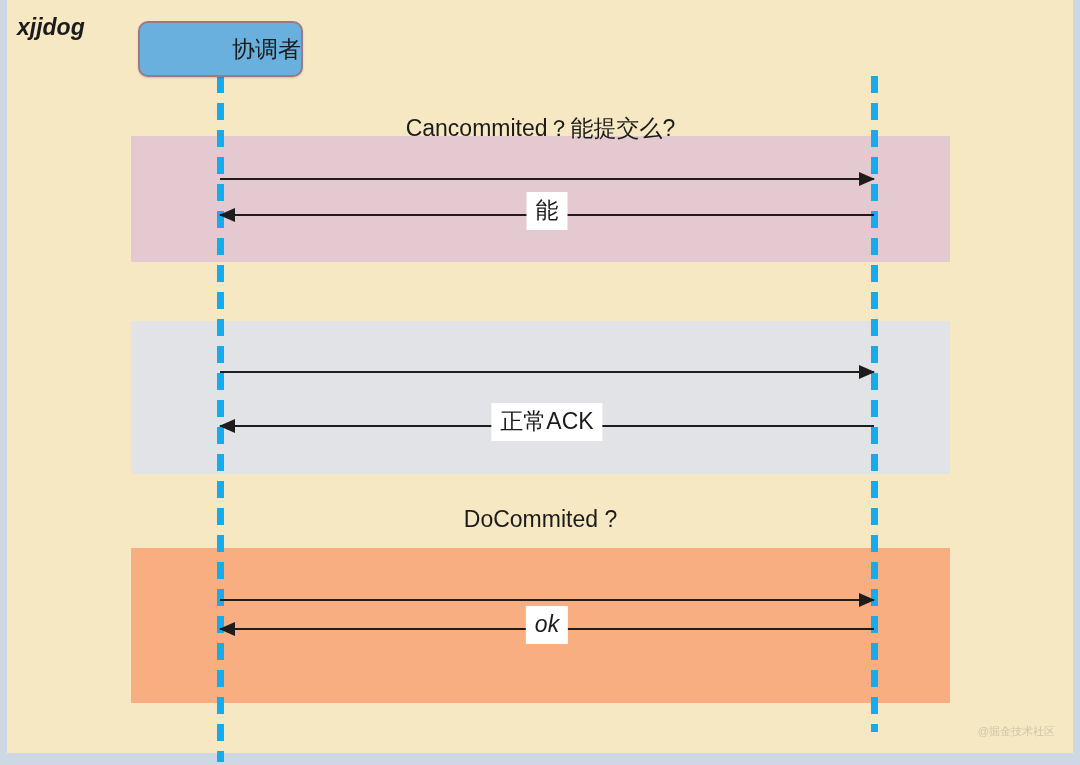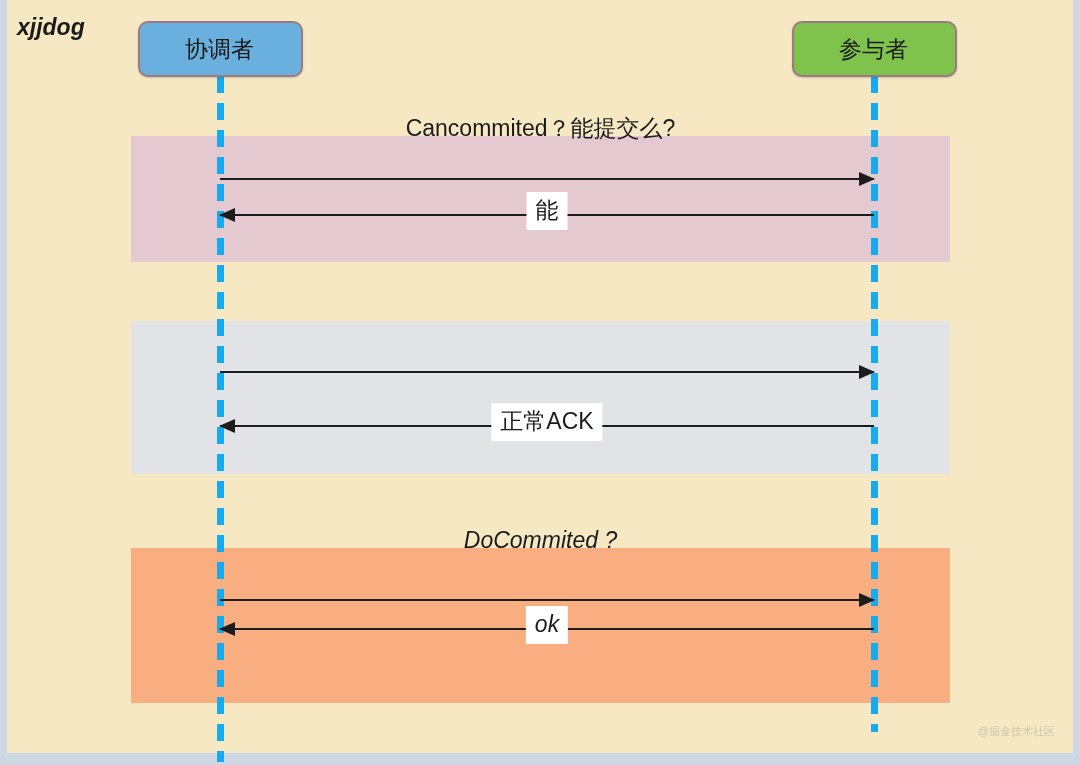--- a/index.html
+++ b/index.html
@@ -70,21 +70,21 @@
   }
 
   
   .actor-box {
     position: absolute;
     box-sizing: border-box;
     border: 2px solid #9c7a85;
     border-radius: 10px;
     display: flex;
     align-items: center;
-    justify-content: flex-start;
+    justify-content: flex-end;
     font-size: 23px;
     color: #1a1a1a;
     box-shadow: 0 1px 2px rgba(0,0,0,0.18);
     padding-left: 45px;
   }
   #actor-coordinator {
     left: 131px;
     top: 21px;
     width: 165px;
     height: 56px;
@@ -168,31 +168,28 @@
 <body>
 
 <div id="diagram-root" style="background: rgb(206, 216, 228);">
   <div id="canvas-panel" style="background: rgb(246, 232, 195);">
 
     <div class="phase-band" id="band-can-commit" style="top:136px;height:126px;background:#e5c9d0;"></div>
     <div class="phase-band" id="band-pre-commit" style="top:321px;height:153px;background:#e1e3e6;"></div>
     <div class="phase-band" id="band-do-commit" style="top:548px;height:155px;background:#f8ae80;"></div>
 
     <div class="phase-title" style="top:105px;">Cancommited？能提交么?</div>
-    <div class="phase-title" style="top:519px;font-style:italic;">DoCommited ?</div>
+    <div class="phase-title" style="top:498px;">DoCommited ?</div>
 
     <div class="lifeline" id="lifeline-coordinator" style="background-image: repeating-linear-gradient(rgb(23, 170, 236) 0px, rgb(23, 170, 236) 17px, rgba(0, 0, 0, 0) 17px, rgba(0, 0, 0, 0) 27px);"></div>
     <div class="lifeline" id="lifeline-participant" style="background-image: repeating-linear-gradient(rgb(23, 170, 236) 0px, rgb(23, 170, 236) 17px, rgba(0, 0, 0, 0) 17px, rgba(0, 0, 0, 0) 27px);"></div>
 
     <div class="actor-box" id="actor-coordinator" style="background: rgb(106, 176, 222); border-color: rgb(156, 122, 133);">
       <span>协调者</span>
     </div>
-    <div class="actor-box" id="actor-participant" style="background: rgb(128, 195, 76); border-color: rgb(156, 122, 133);">
-      <span>参与者</span>
-    </div>
 
     <div class="message dir-right" style="top:178px;">
       <div class="msg-line"></div>
       <div class="arrow-head"></div>
     </div>
     <div class="message dir-left" style="top:214px;">
       <div class="msg-line"></div>
       <div class="arrow-head"></div>
       <div class="msg-label">能</div>
     </div>

